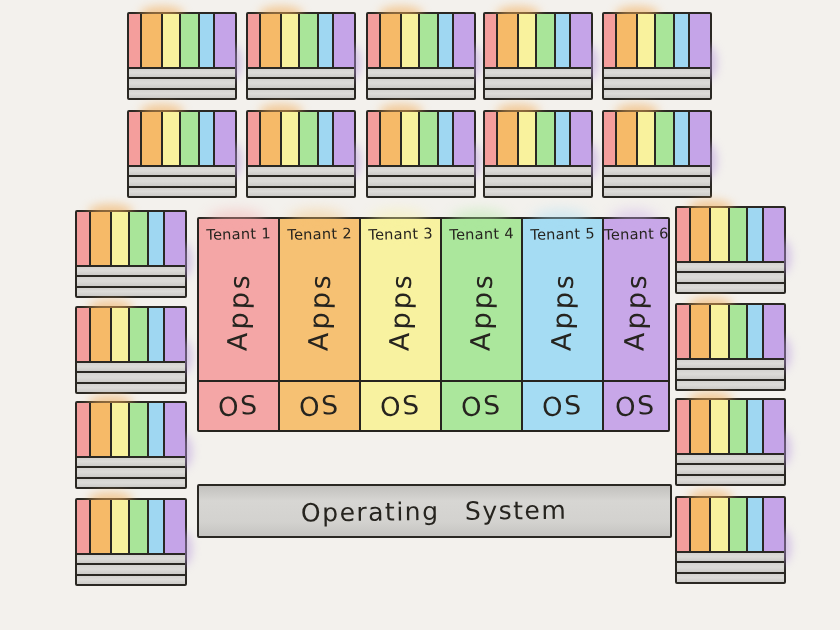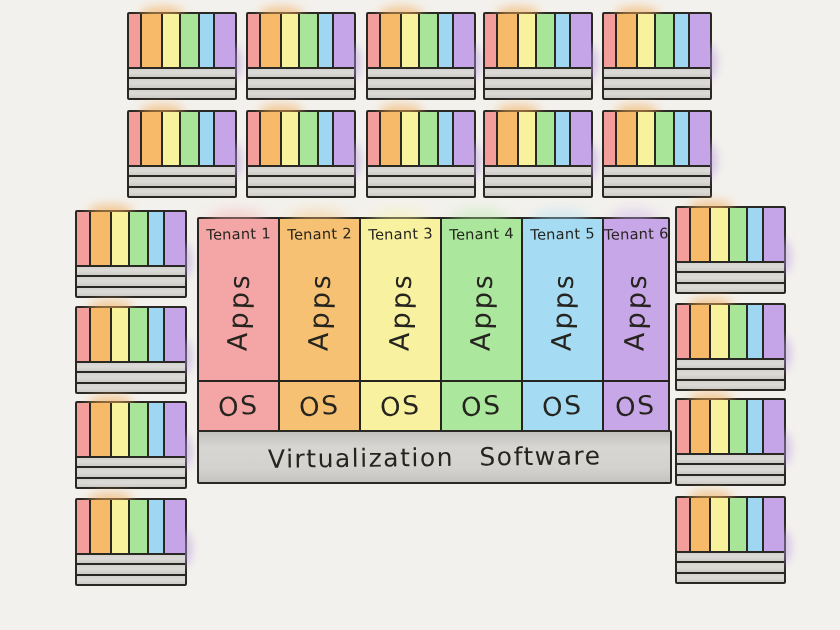--- a/index.html
+++ b/index.html
@@ -431,17 +431,17 @@
       <div class="t-head">Tenant 6</div>
       <div class="t-apps">
           <span class="apps-txt">Apps</span>
         </div>
       <div class="t-os">
           <span>OS</span>
         </div>
     </div>
   </div>
 
-  <div class="layer" style="top:430px;">
-    <span>Virtualization Software</span>
+  <div class="layer" style="top:484px;">
+    <span>Operating System</span>
   </div>
 
 </div>
 
 </body></html>

